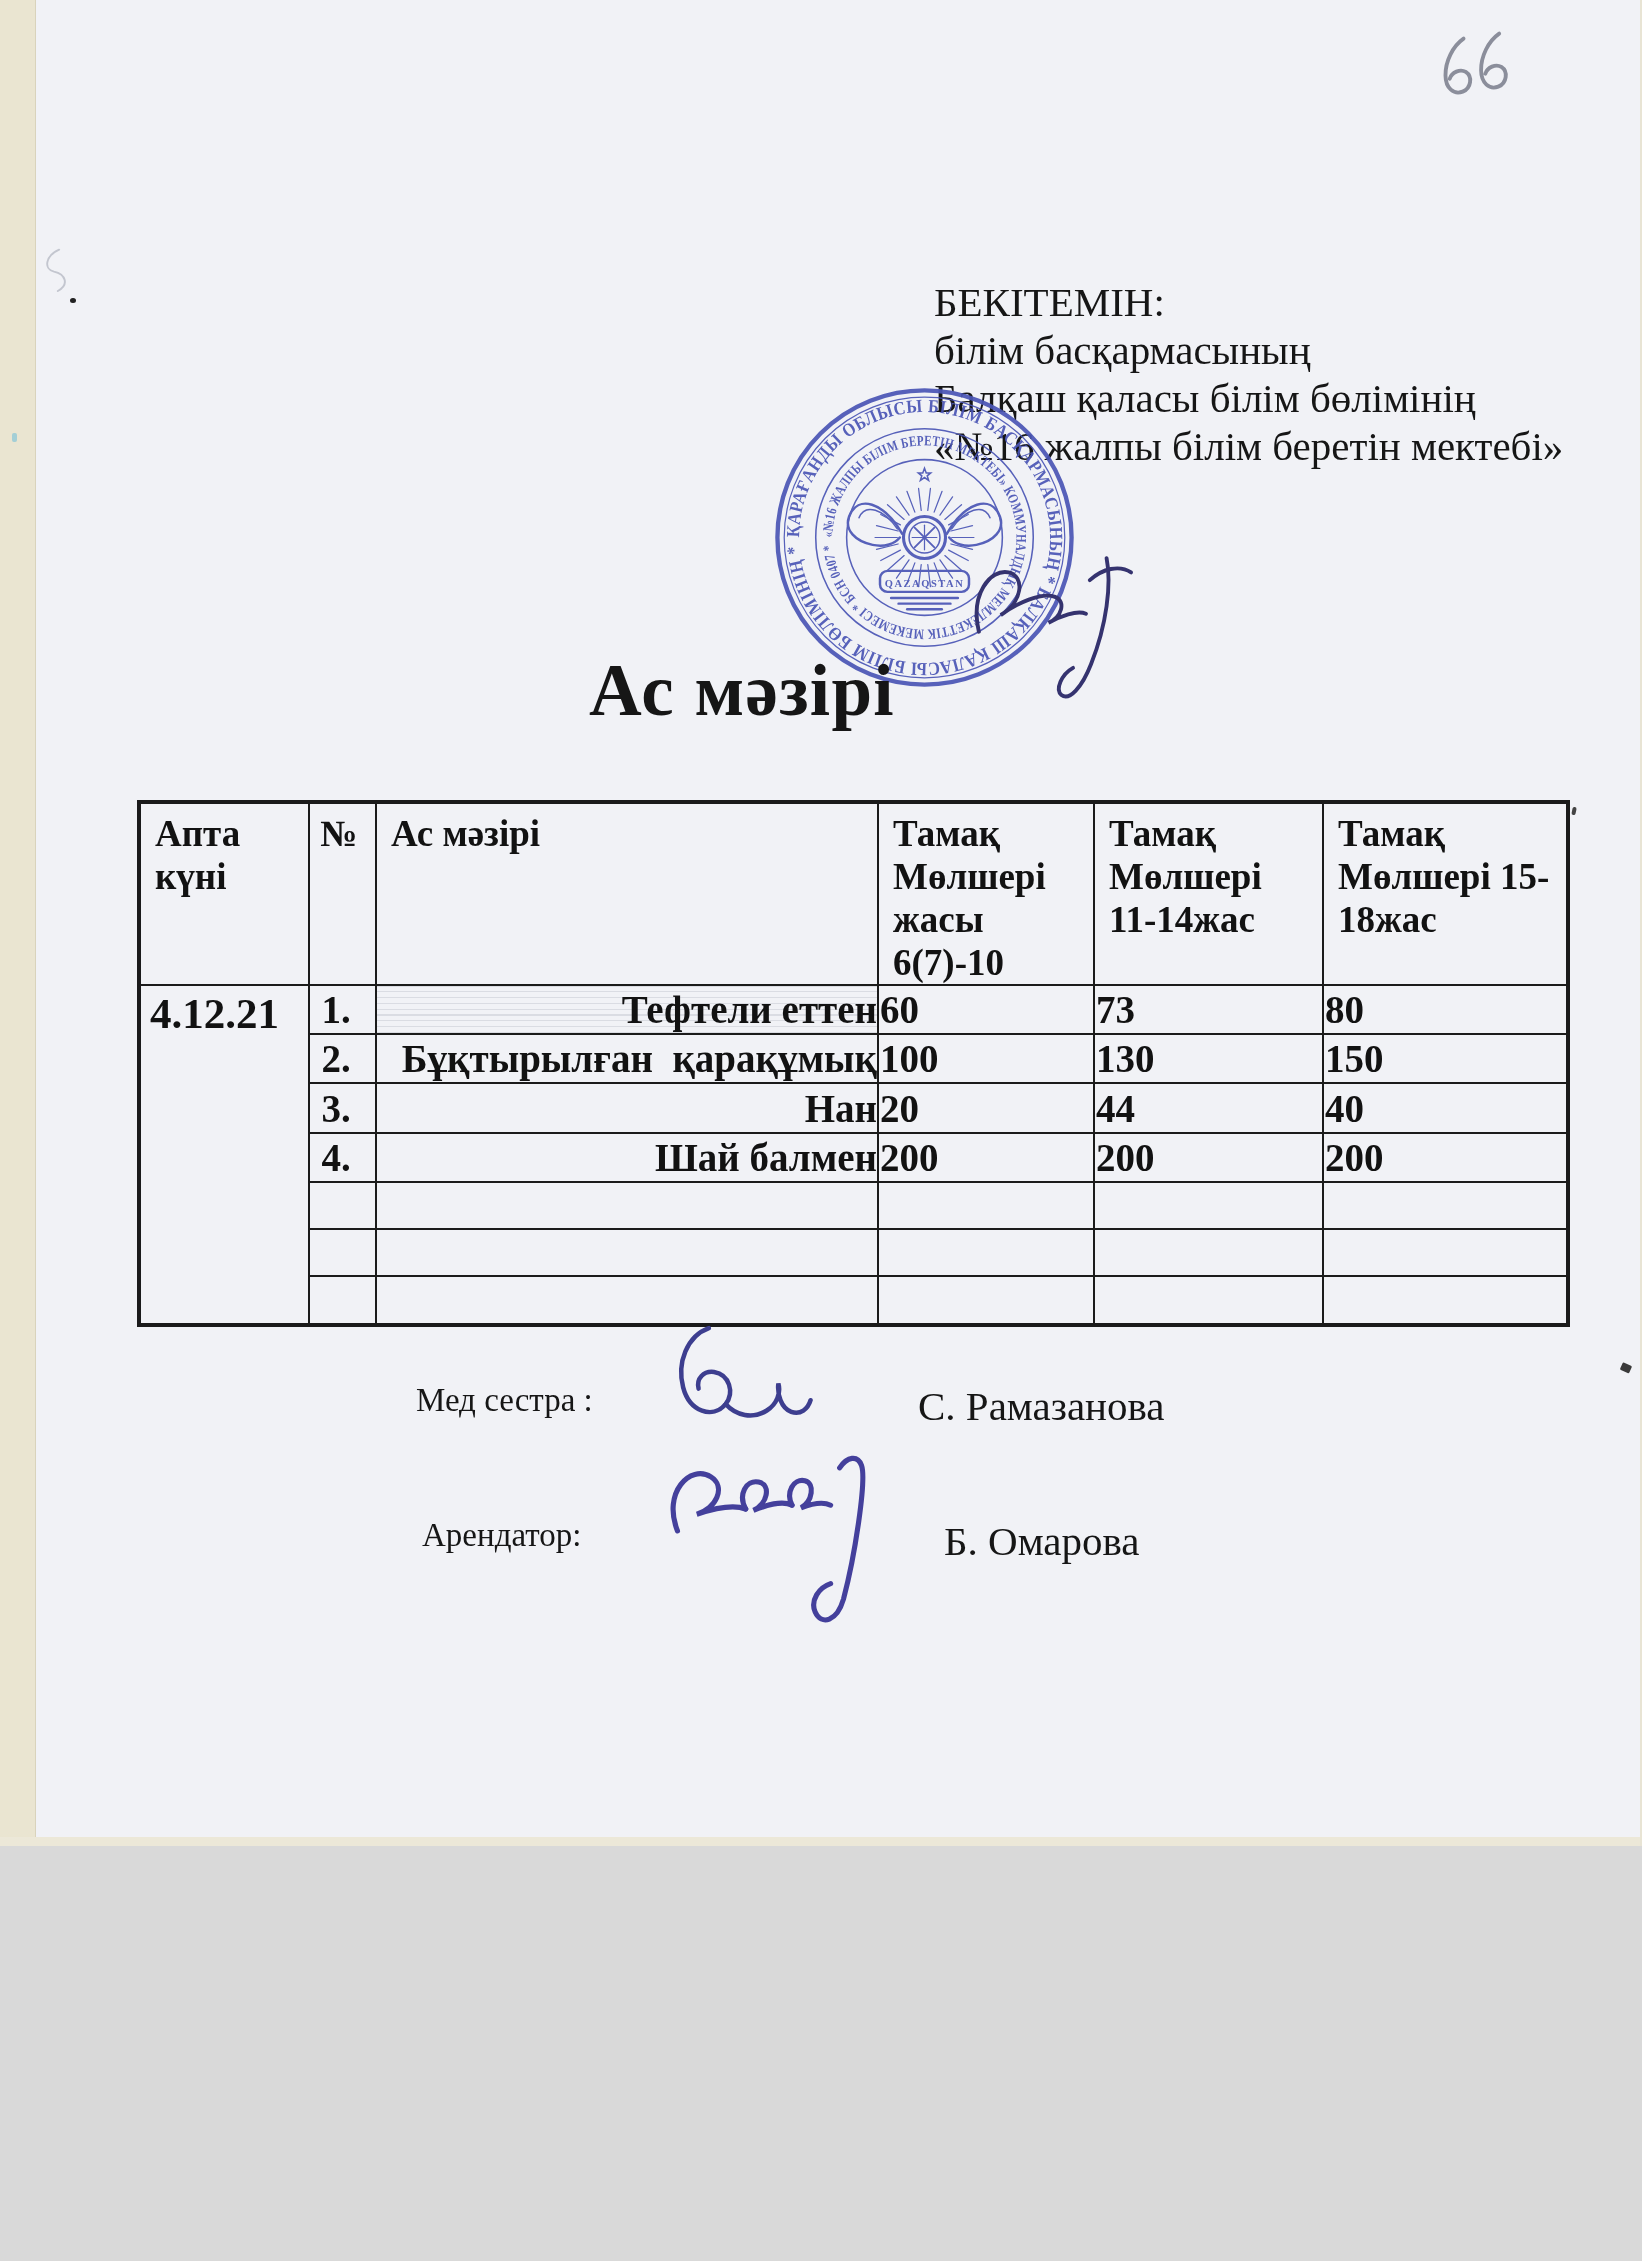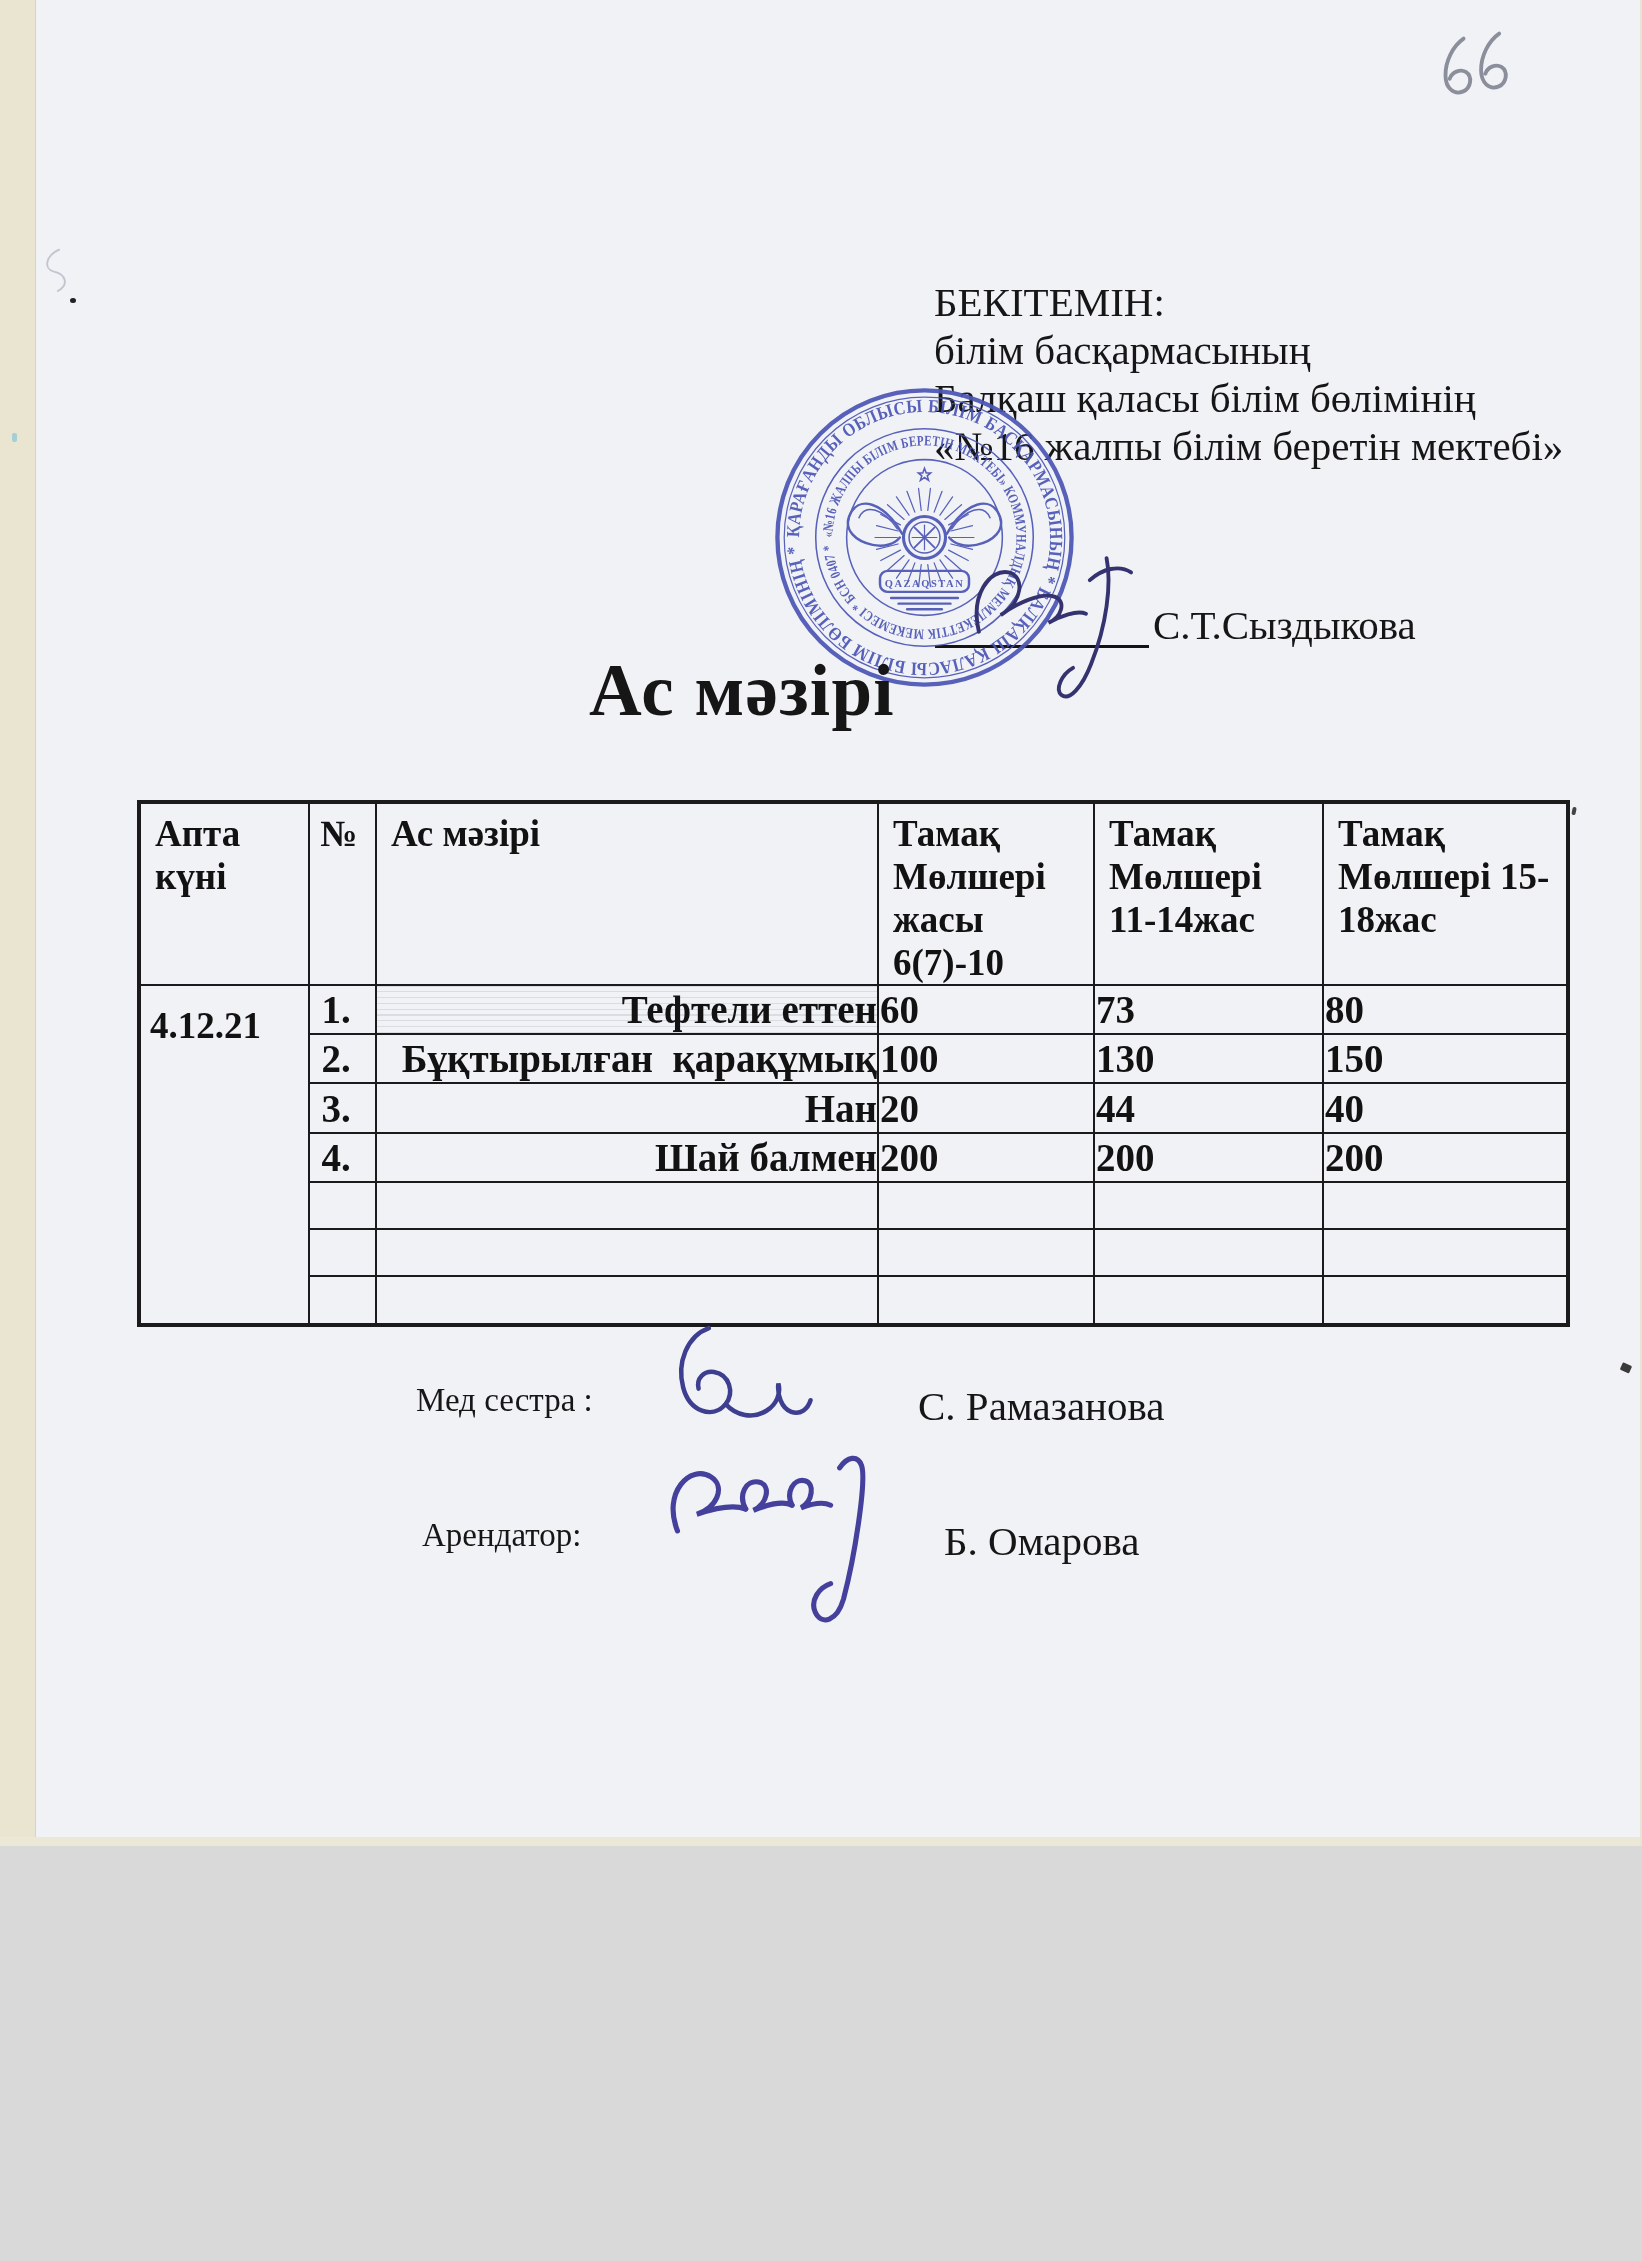--- a/index.html
+++ b/index.html
@@ -39,21 +39,21 @@
     position:absolute;left:139px;top:802px;
     border-collapse:collapse;table-layout:fixed;width:1428px;
     font-weight:bold;font-size:39px;color:#121212;
   }
   table.menu td, table.menu th{
     border:2.6px solid #1b1b1b;vertical-align:top;overflow:hidden;
   }
   table.menu{border:1.3px solid #1b1b1b;outline:2.6px solid #1b1b1b;}
   th.h{height:161px;text-align:left;padding:7.7px 3.9px 0 14px;font-size:37px;line-height:43px;font-weight:bold;}
   th.h-no{padding-left:10.3px;}
-  td.c-date{padding:18px 0 0 9px;text-align:left;font-size:37px;}
+  td.c-date{padding:3px 0 0 9px;text-align:left;font-size:43px;}
   td.c-no{padding:1.3px 0 0 11.6px;text-align:left;height:44px;}
   td.c-dish{padding:1.3px 0 0 14px;text-align:right;white-space:pre-wrap;}
   td.c-num{text-align:left;padding-top:1.3px;}
   tr.body-row{height:44px;}
   td.hatch{background:repeating-linear-gradient(0deg, rgba(125,130,148,.20) 0px, rgba(125,130,148,.20) 1.3px, transparent 1.3px, transparent 5.8px);}
 
   
   .sig-row-label{position:absolute;font-size:33px;white-space:nowrap;}
   .sig-row-name{position:absolute;font-size:41px;white-space:nowrap;}
 
@@ -76,24 +76,20 @@
     </g>
   </svg>
 
   <div class="approval">
     <div class="line">БЕКІТЕМІН:</div>
     <div class="line">білім басқармасының</div>
     <div class="line">Балқаш қаласы білім бөлімінің</div>
     <div class="line">«№16 жалпы білім беретін мектебі»</div>
   </div>
 
-  <div class="sig-line">
-    <span class="sig-underline"></span>
-    <span class="director-name">С.Т.Сыздыкова</span>
-  </div>
 
   <svg class="stamp" viewBox="-250 -250 500 500">
     <defs>
       <path id="ringA" d="M -203,0 A 203,203 0 1,1 203,0 A 203,203 0 1,1 -203,0" fill="none"></path>
       <path id="ringB" d="M -149,0 A 149,149 0 1,1 149,0 A 149,149 0 1,1 -149,0" fill="none"></path>
     </defs>
     <g stroke="#4a55b5" fill="none">
       <circle r="238" stroke-width="7"></circle>
       <circle r="227" stroke-width="2"></circle>
       <circle r="176" stroke-width="2.5"></circle>

